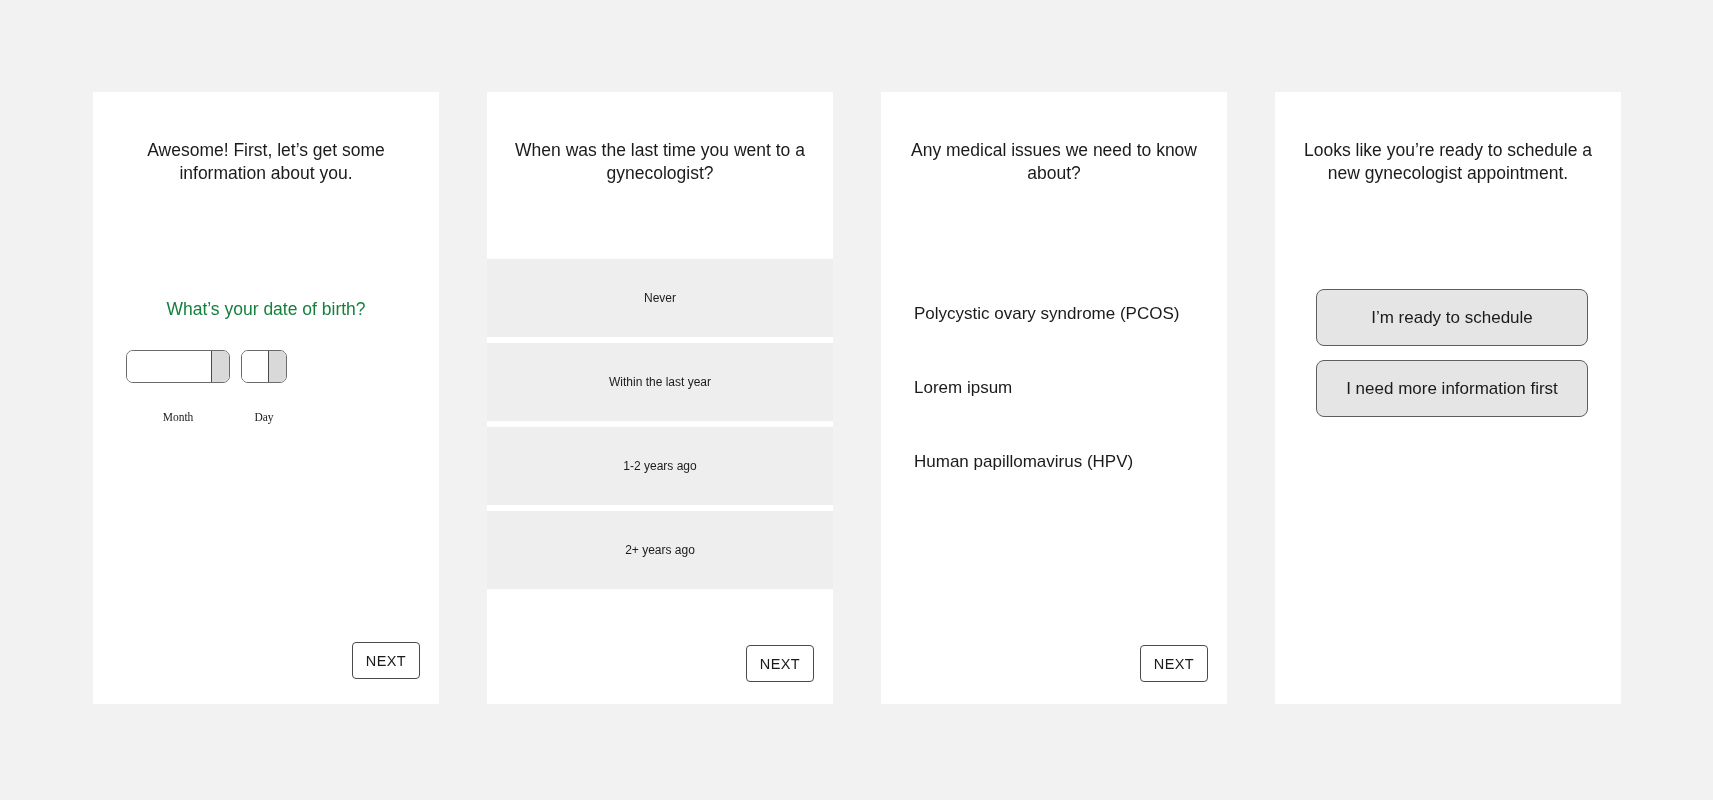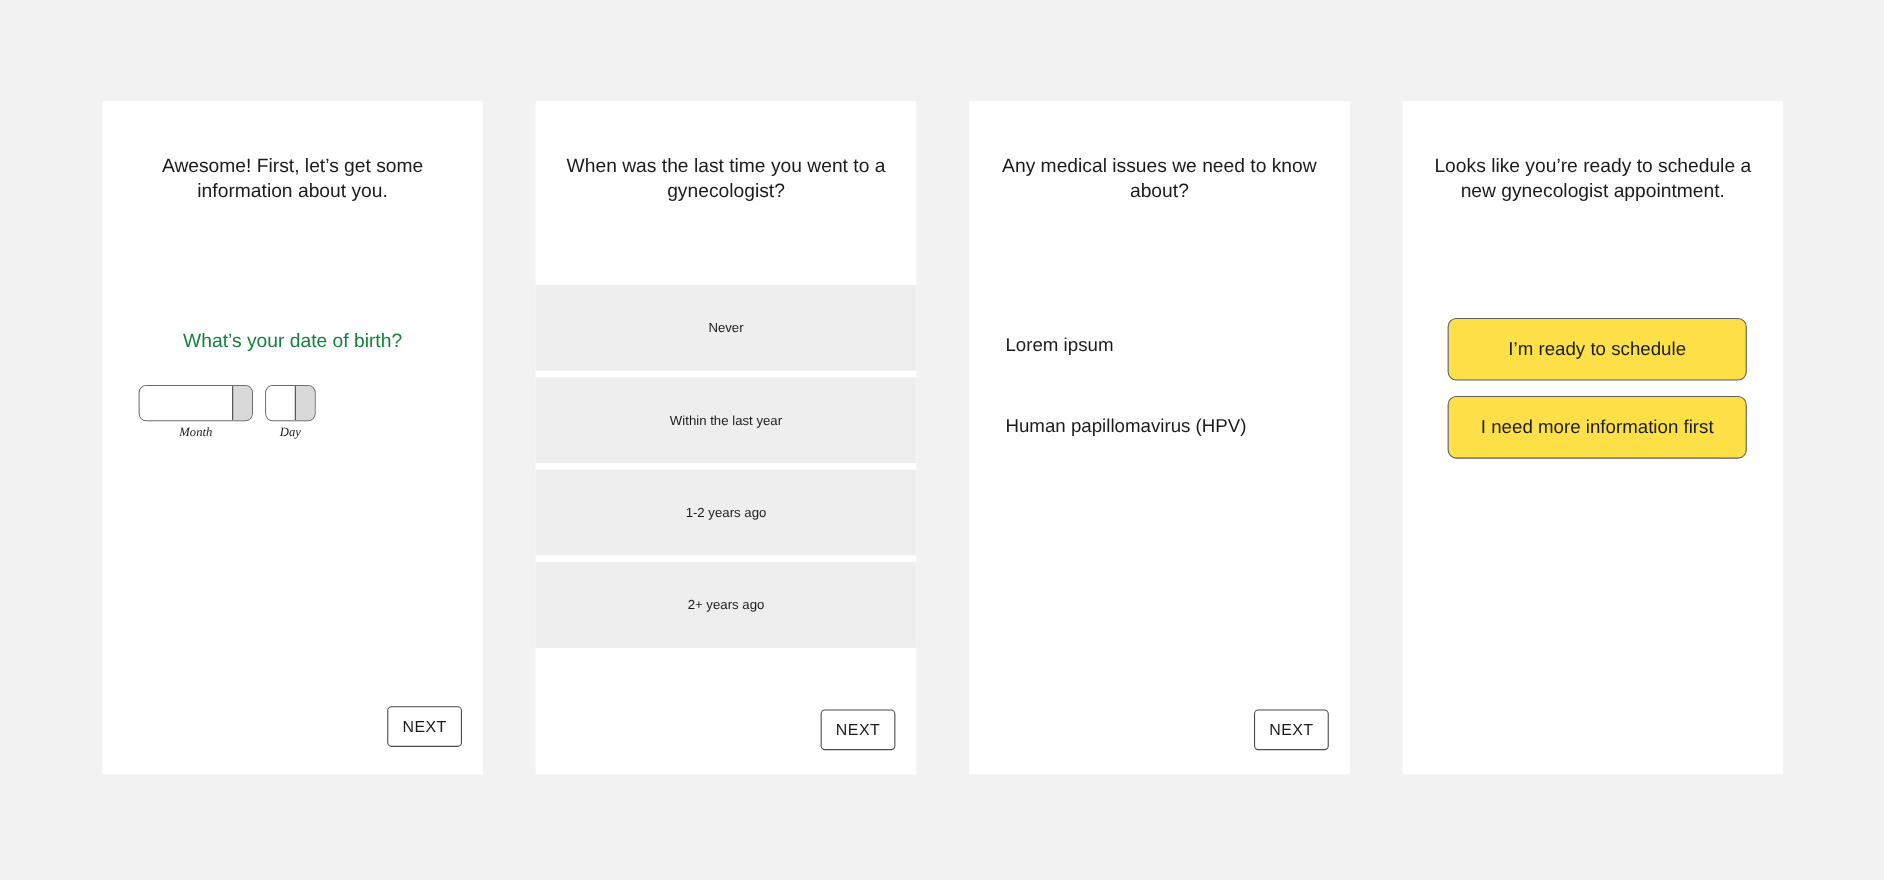--- a/index.html
+++ b/index.html
@@ -87,23 +87,22 @@
     width: 18px;
     height: 100%;
     border-left: 1.4px solid #4a4a4a;
     box-sizing: border-box;
   }
   .w-month .entry { width: 84px; }
   .w-day   .entry { width: 26px; }
   .w-year  .entry { width: 80px; }
 
   .date-label {
-    margin-top: 4px;
+    margin-top: 28px;
     font-size: 11.5px;
-    font-style: italic;
     color: #1b1b1b;
     font-family: "Liberation Serif", serif;
   }
 
   
   .option-list {
     position: absolute;
     left: 0;
     top: 167px;
     width: 100%;
@@ -141,21 +140,21 @@
     top: 197px;
     right: 33px;
   }
   .choice-button {
     display: flex;
     align-items: center;
     justify-content: center;
     height: 57px;
     border: 1.4px solid #5e5e5e;
     border-radius: 8px;
-    background: #fde047;
+    background: #e5e5e5;
     font-size: 17px;
     color: #1b1b1b;
     margin-bottom: 14px;
     box-sizing: border-box;
   }
 
   
   .next-button {
     position: absolute;
     right: 19px;
@@ -220,20 +219,21 @@
       <div class="option-band">2+ years ago</div>
     </div>
 
     <div class="next-button">NEXT</div>
   </section>
 
   <section class="panel" id="panel-medical">
     <div class="prompt top">Any medical issues we need to know about?</div>
 
     <div class="issue-list">
+      <div class="issue-row">Polycystic ovary syndrome (PCOS)</div>
       <div class="issue-row">Lorem ipsum</div>
       <div class="issue-row">Human papillomavirus  (HPV)</div>
     </div>
 
     <div class="next-button">NEXT</div>
   </section>
 
   <section class="panel" id="panel-schedule">
     <div class="prompt top">Looks like you’re ready to schedule a new gynecologist appointment.</div>
 

